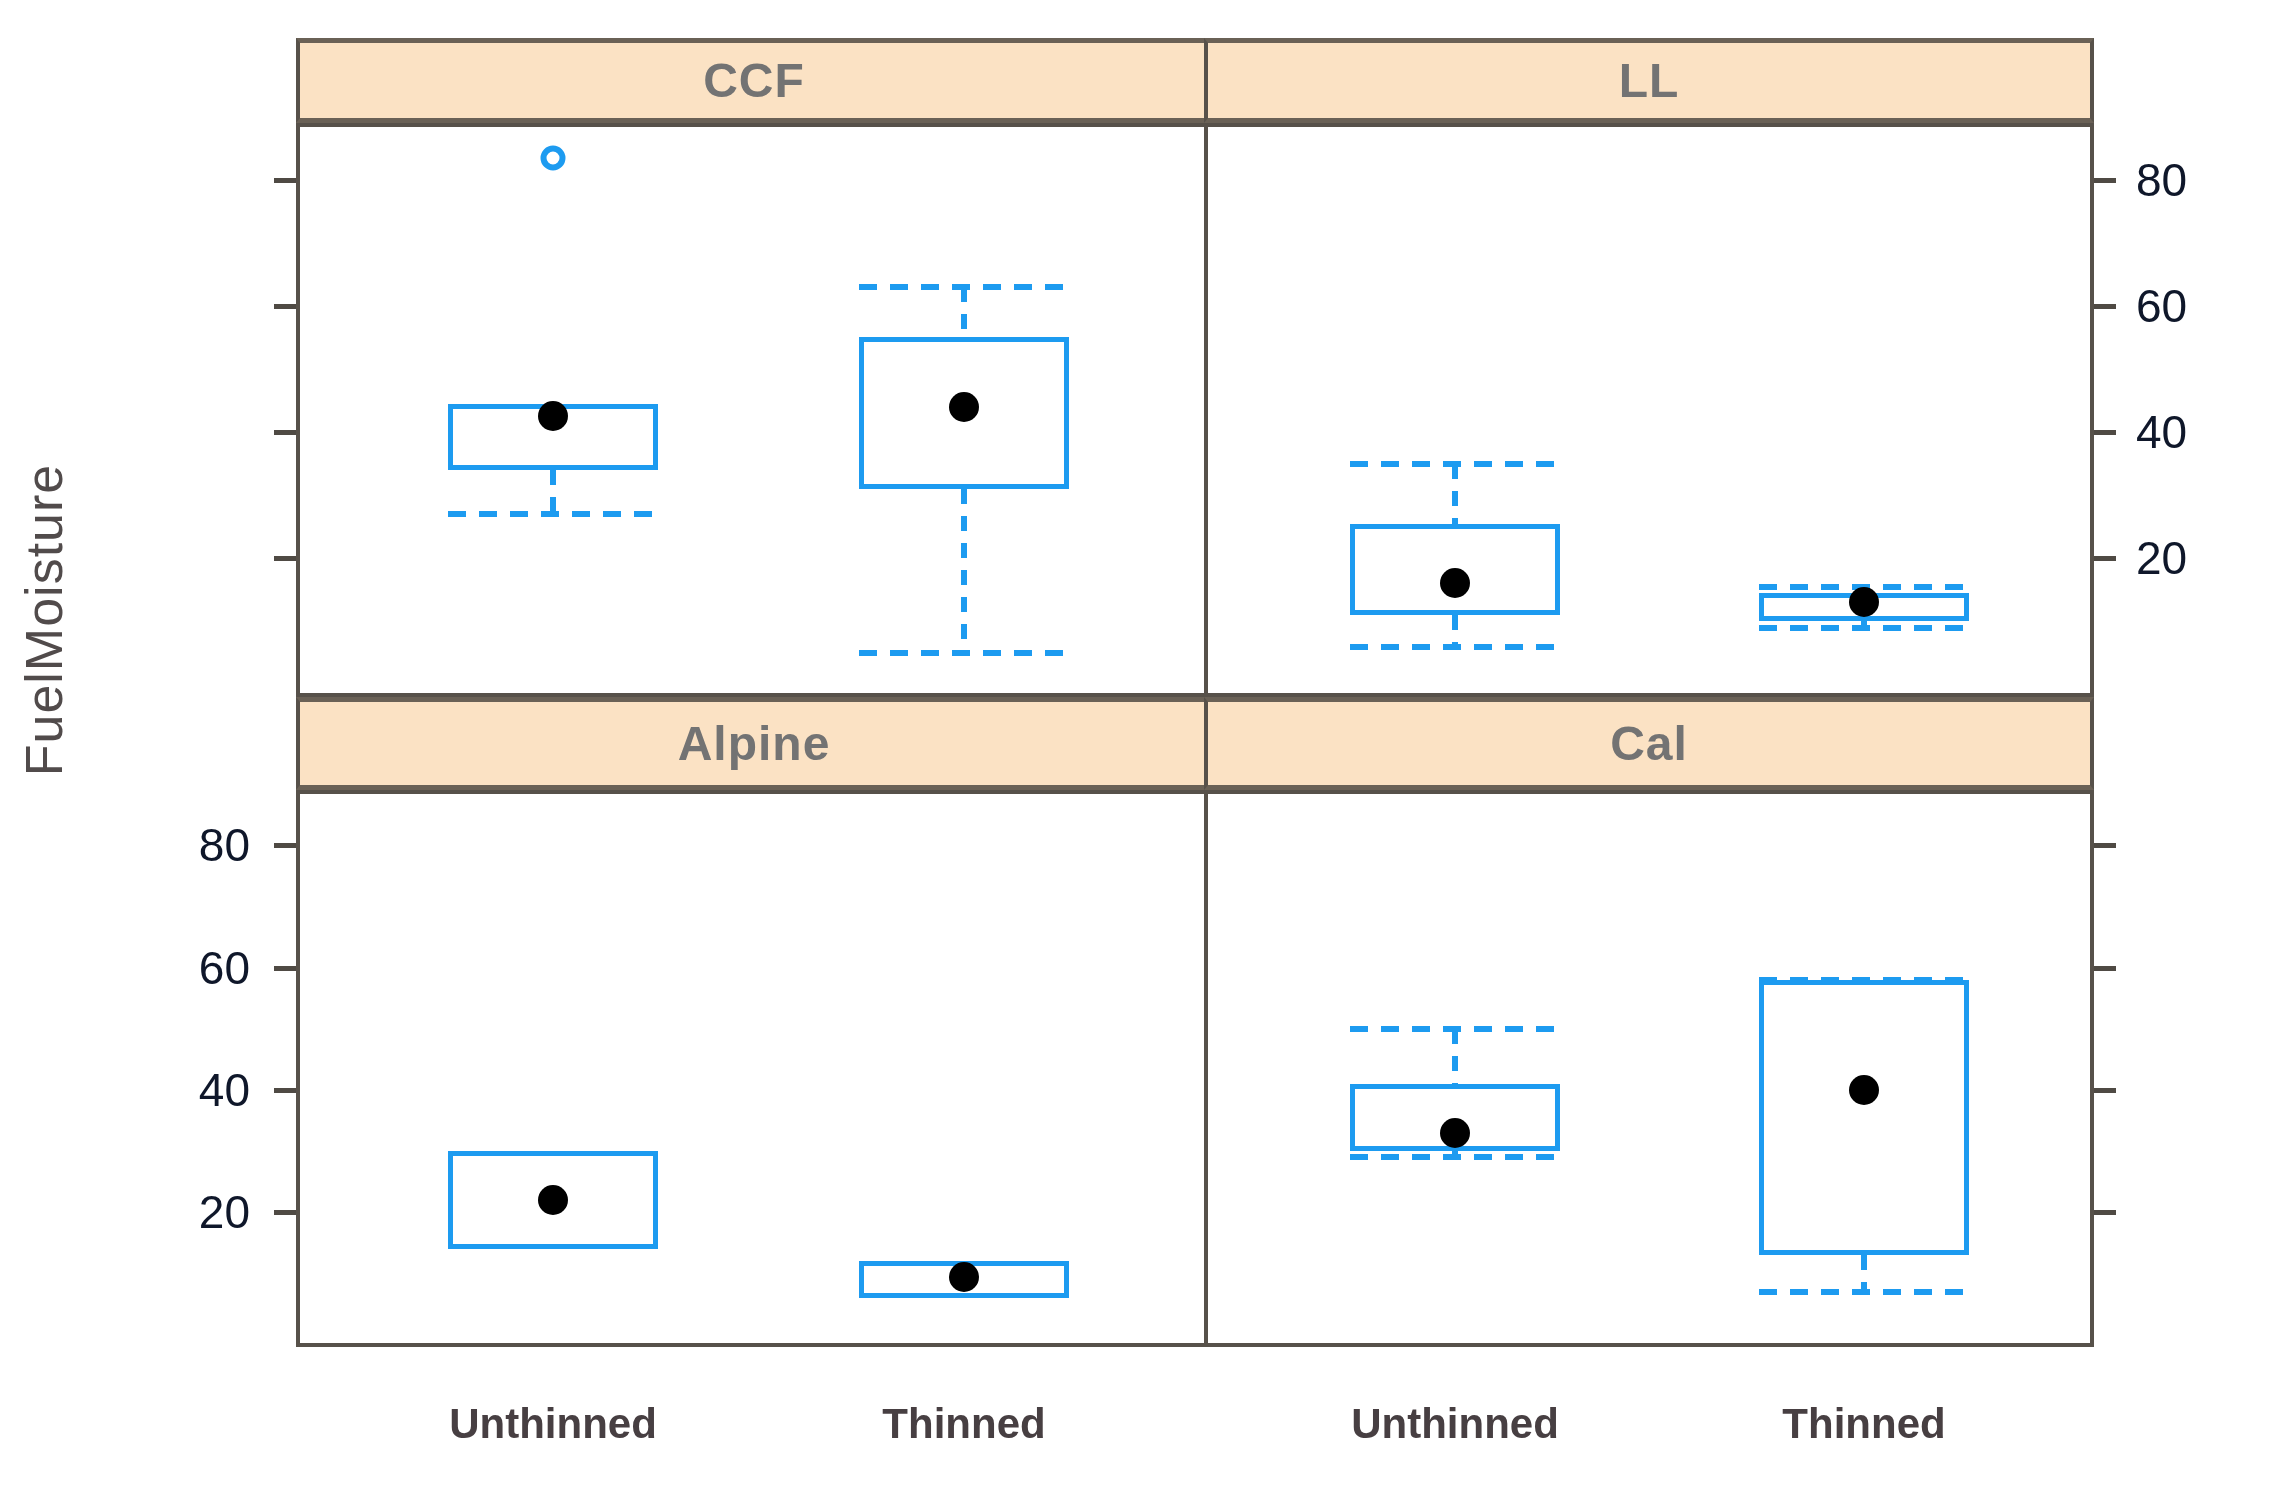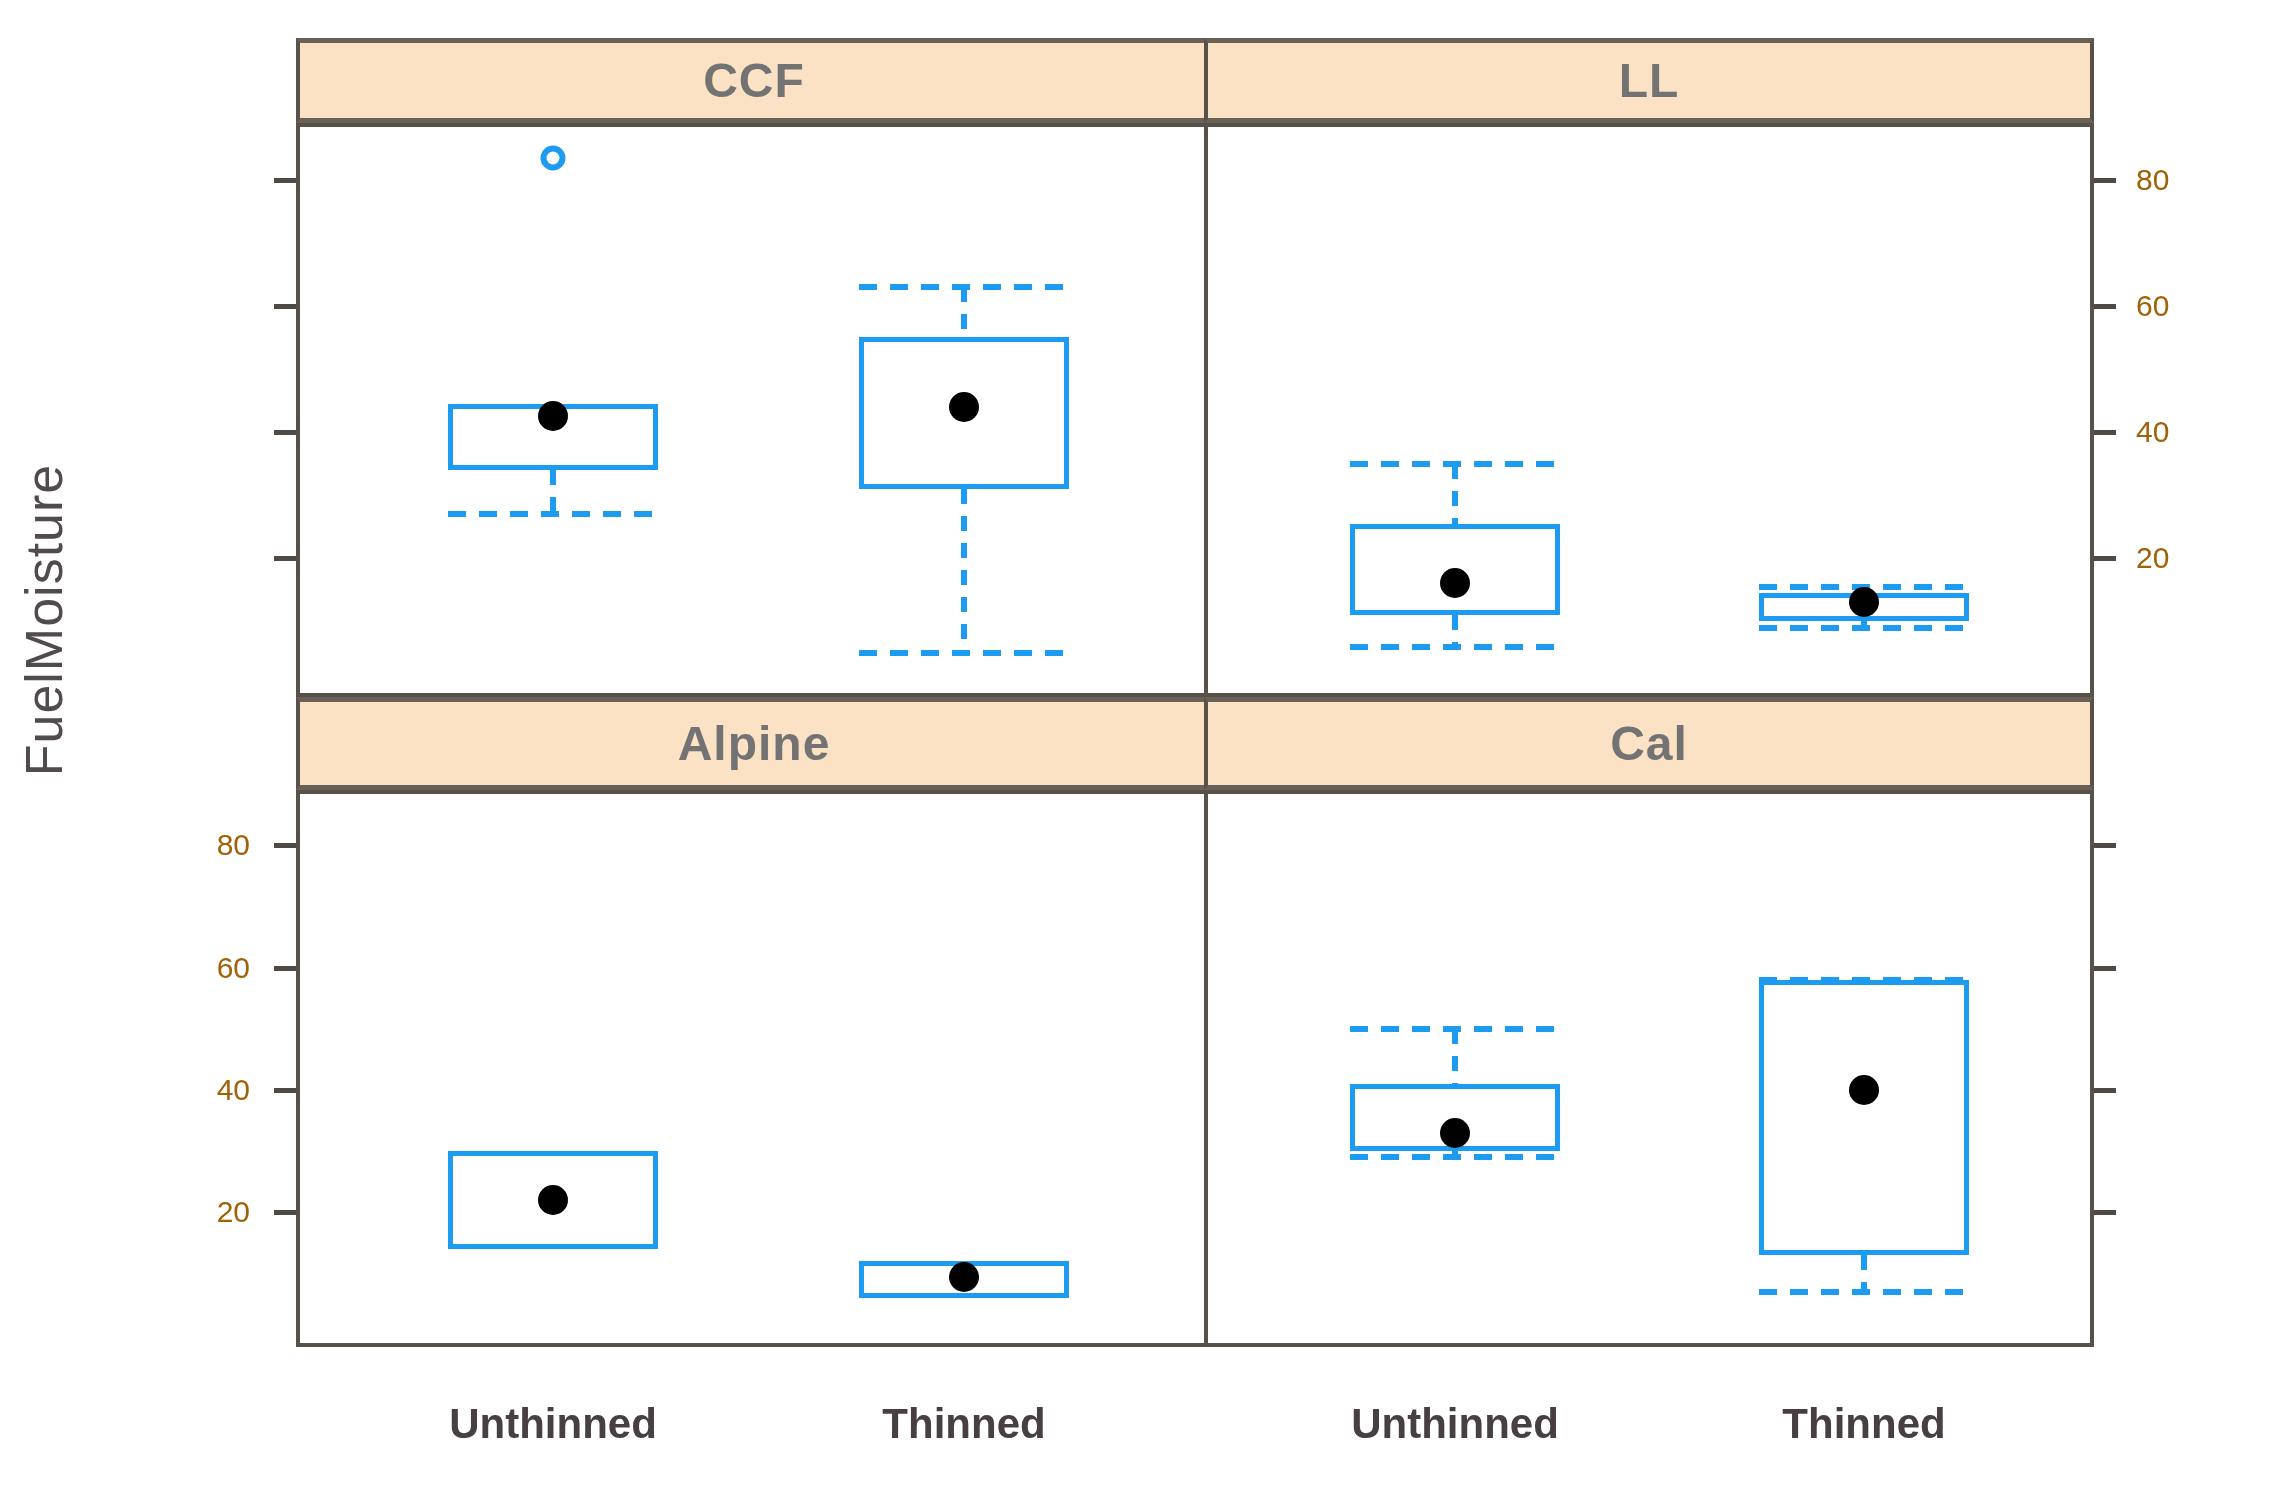--- a/index.html
+++ b/index.html
@@ -42,22 +42,22 @@
     color:#514b4b;
     letter-spacing:1px;
   }
   .tick{
     position:absolute;
     background:#4f4a44;
     height:5px;width:22px;
   }
   .tick-label{
     position:absolute;
-    font-size:30px;
-    color:#a16207;
+    font-size:46px;
+    color:#0f172a;
     transform:translateY(-50%);
   }
   .tick-label.left{width:130px;text-align:right;}
   .x-label{
     position:absolute;
     font-size:42px;
     font-weight:600;
     color:#473f42;
     transform:translateX(-50%);
     white-space:nowrap;

